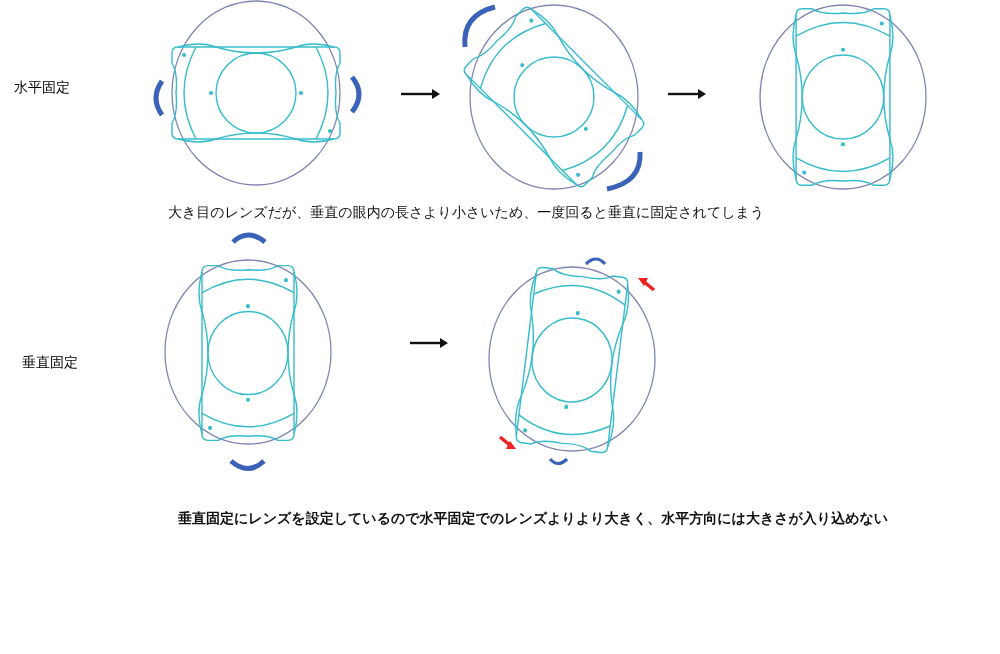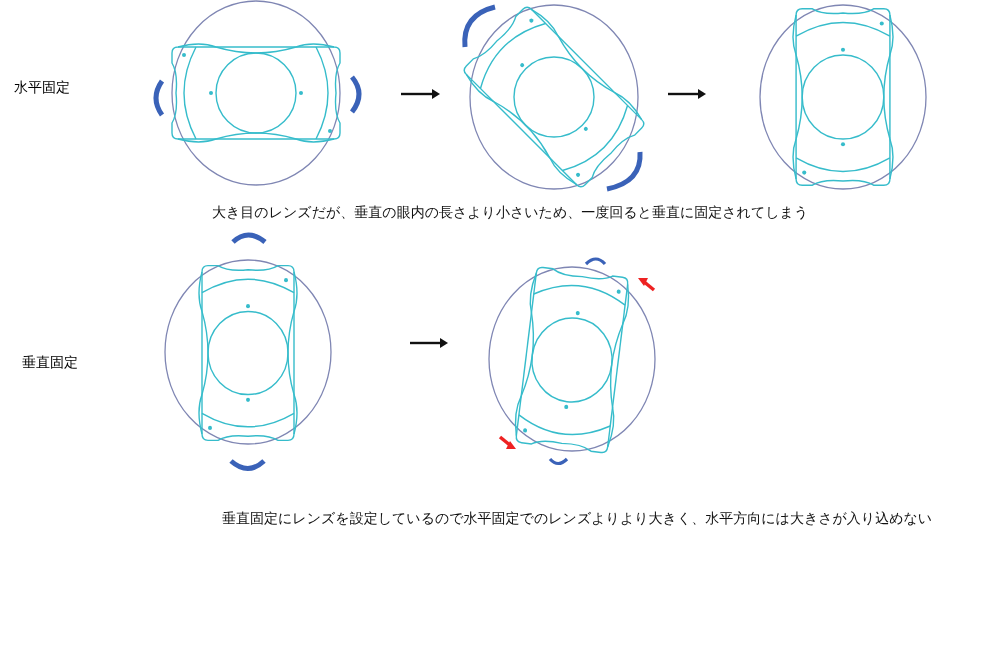--- a/index.html
+++ b/index.html
@@ -1,35 +1,35 @@
 <!DOCTYPE html>
 <html><head>
 <meta charset="utf-8">
 <style>
   html, body { margin: 0; padding: 0; background: #ffffff; }
   body { width: 1000px; height: 654px; position: relative; overflow: hidden;
          font-family: "DejaVu Sans", "Liberation Sans", sans-serif; }
   .label { position: absolute; font-size: 14px; color: #000000; white-space: nowrap; }
-  .caption { position: absolute; font-size: 14px; color: #111; white-space: nowrap; margin-left: 44px; }
+  .caption { position: absolute; font-size: 14px; color: #111; white-space: nowrap; }
   svg.diagram { position: absolute; left: 0; top: 0; }
   .eye { fill: none; stroke: #7f86b3; stroke-width: 1.3; }
   .lens { fill: none; stroke: #36bccb; stroke-width: 1.4; }
   .dot { fill: #36bccb; }
   .rot { fill: none; stroke: #3a62b8; stroke-width: 5; stroke-linecap: butt; }
   .rotsm { fill: none; stroke: #3a62b8; stroke-width: 3.2; }
   .flow { stroke: #111; stroke-width: 2.4; }
   .red { stroke: #ee2222; stroke-width: 3.5; }
 </style>
 </head>
 <body>
 
 <div class="label" style="left:14px; top:79px;">水平固定</div>
 <div class="caption" style="left:168px; top:204px;">大き目のレンズだが、垂直の眼内の長さより小さいため、一度回ると垂直に固定されてしまう</div>
 <div class="label" style="left:22px; top:354px;text-align:center;">垂直固定</div>
-<div class="caption" style="left:178px; top:510px;">垂直固定にレンズを設定しているので水平固定でのレンズよりより大きく、水平方向には大きさが入り込めない</div>
+<div class="caption" style="left:178px; top:510px;font-weight:bold;">垂直固定にレンズを設定しているので水平固定でのレンズよりより大きく、水平方向には大きさが入り込めない</div>
 
 <svg class="diagram" width="1000" height="654" viewBox="0 0 1000 654">
   <defs>
 
     <g id="lensH">
       <path class="lens" d="M-78,-46 Q-56,-52 -40,-46 Q0,-34 40,-46 Q56,-52 78,-46 Q84,-46 84,-40 L84,-30 Q78,-20 80,0 Q78,20 84,30 L84,40 Q84,46 78,46 Q56,52 40,46 Q0,34 -40,46 Q-56,52 -78,46 Q-84,46 -84,40 L-84,30 Q-78,20 -80,0 Q-78,-20 -84,-30 L-84,-40 Q-84,-46 -78,-46 Z"></path>
       <path class="lens" d="M-78,-46 L78,-46"></path>
       <path class="lens" d="M-78,46 L78,46"></path>
       <path class="lens" d="M-60,-46 Q-84,0 -60,46"></path>
       <path class="lens" d="M60,-46 Q84,0 60,46"></path>

